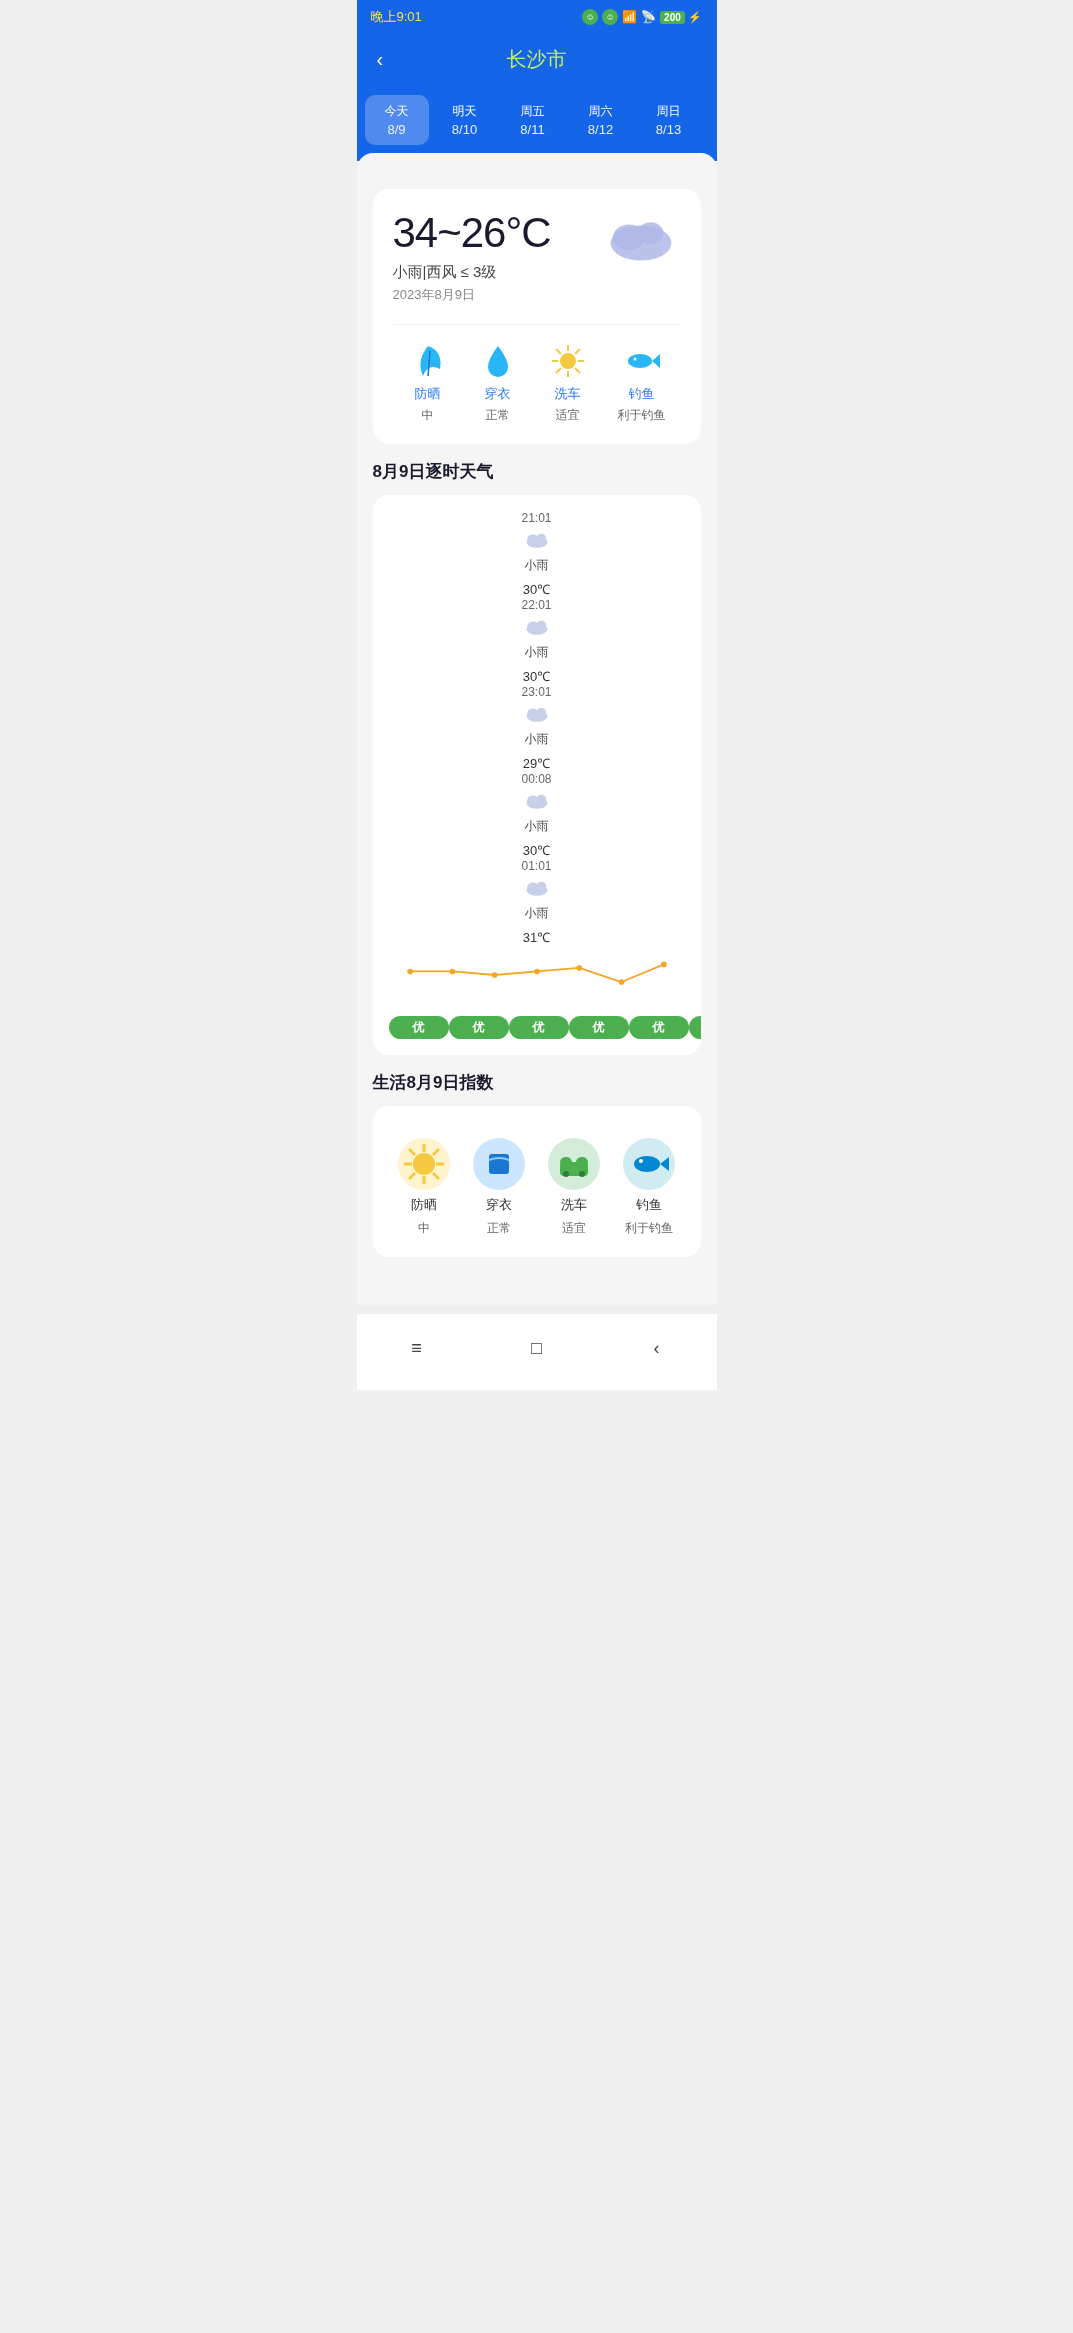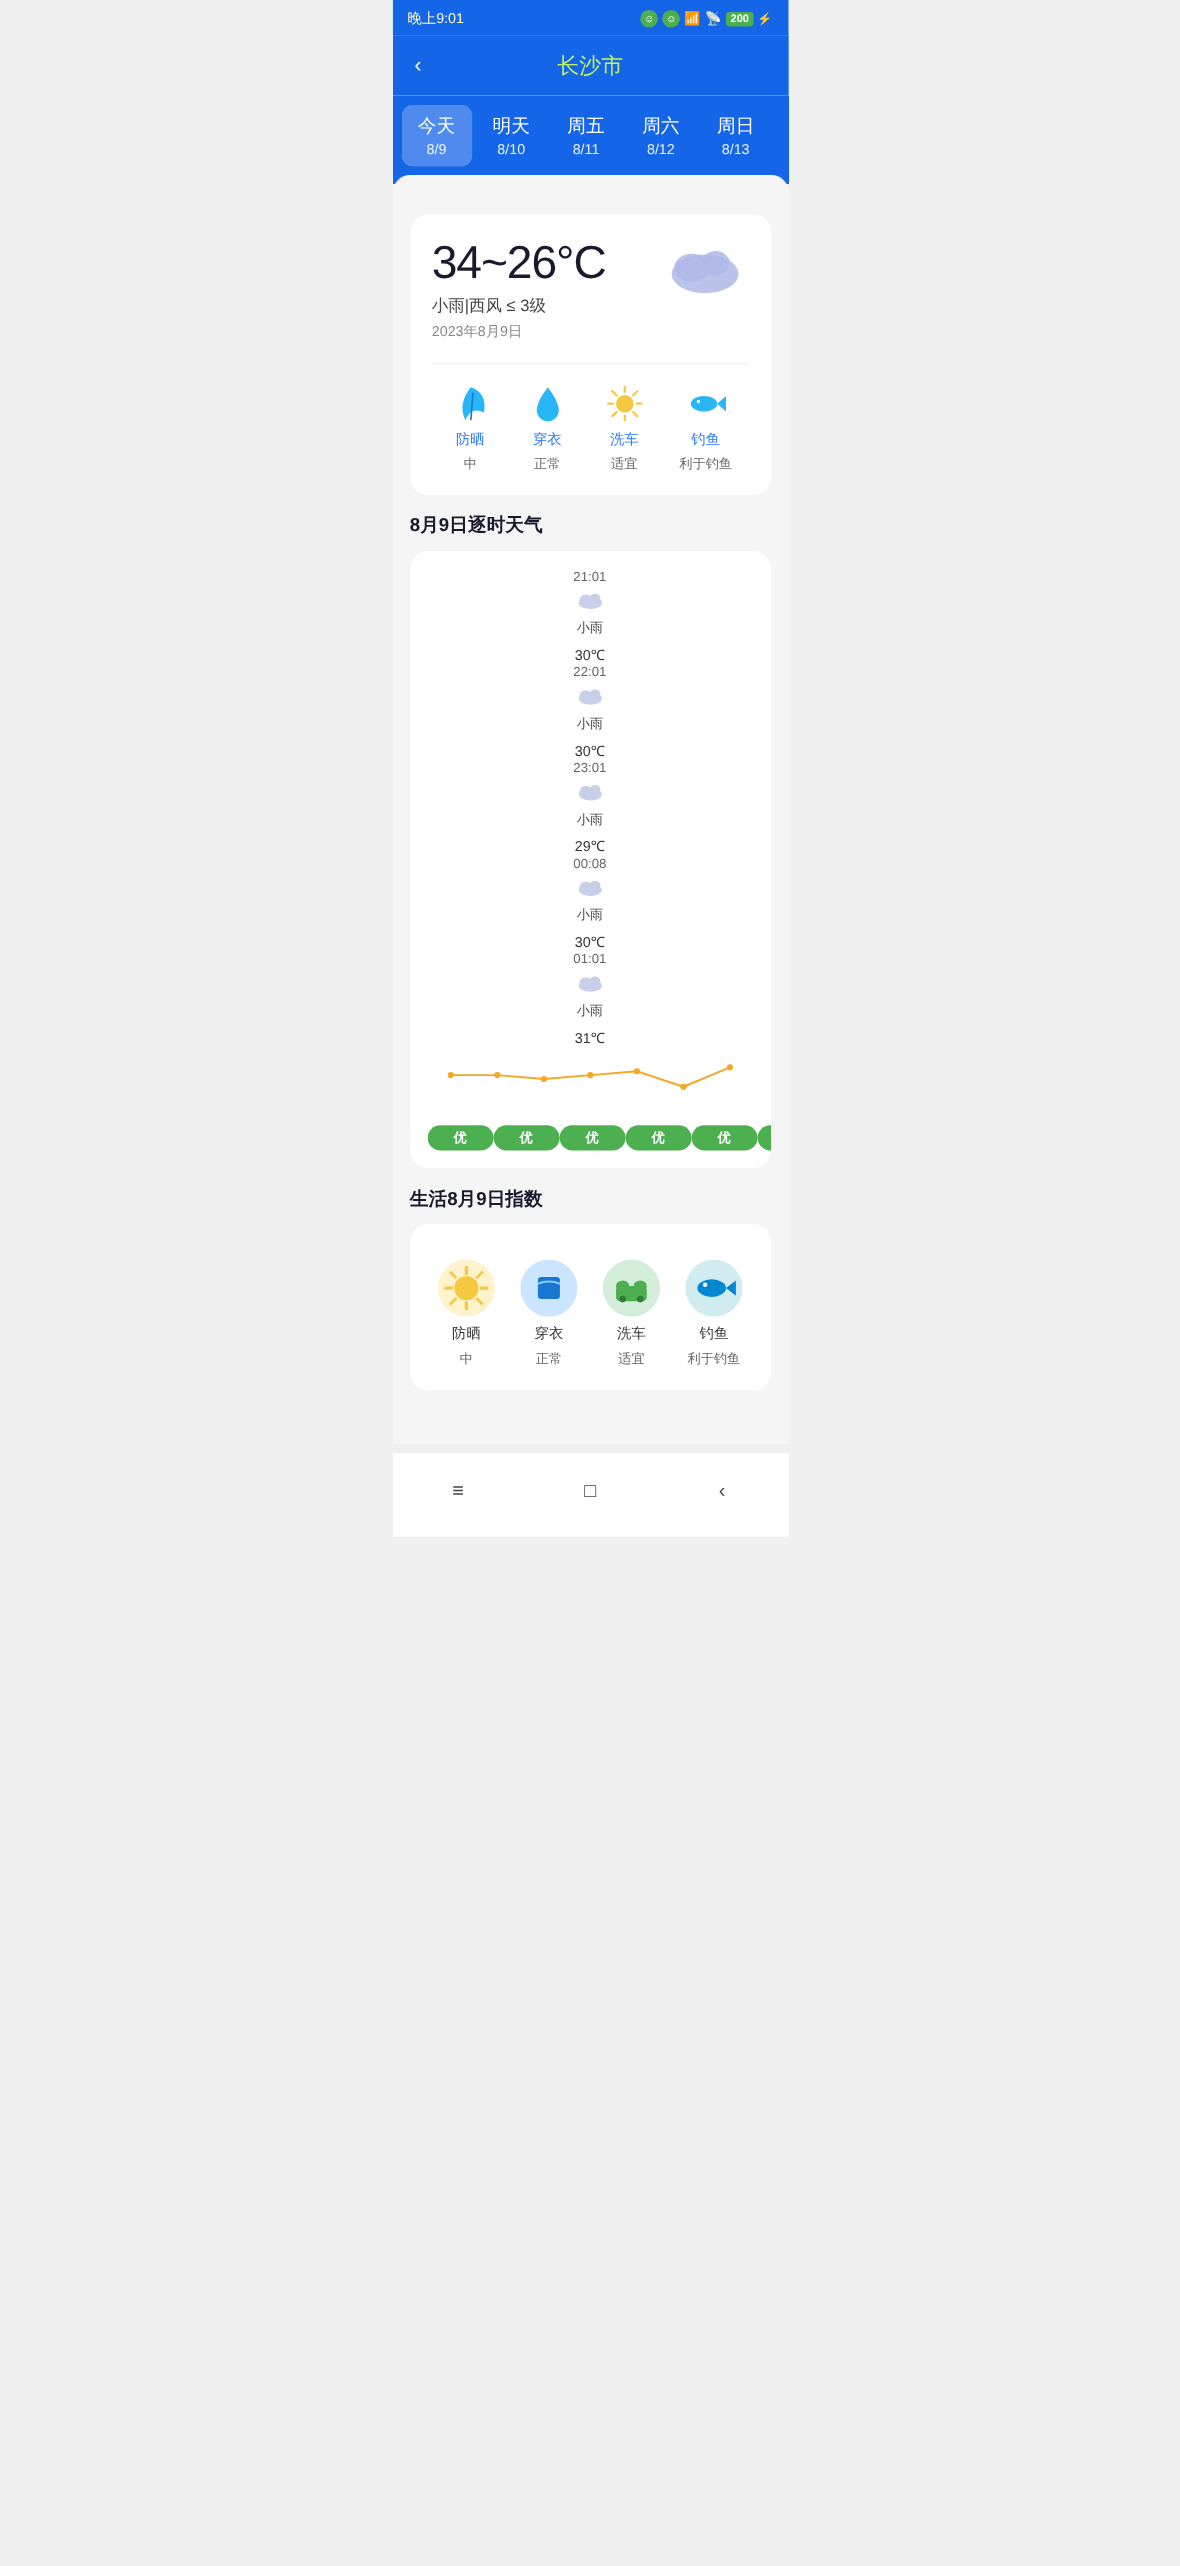--- a/index.html
+++ b/index.html
@@ -15,21 +15,21 @@
     
     .status-bar {
       background: #1565e8;
       display: flex;
       justify-content: space-between;
       align-items: center;
       padding: 6px 14px 4px;
       height: 32px;
     }
     .status-time {
-      color: #fef9c3;
+      color: #fde047;
       font-size: 13px;
       font-weight: 500;
     }
     .status-icons {
       display: flex;
       align-items: center;
       gap: 4px;
       color: white;
       font-size: 11px;
     }
@@ -91,21 +91,21 @@
       border-radius: 10px;
       text-align: center;
       cursor: pointer;
       color: white;
       min-width: 64px;
     }
     .day-tab.active {
       background: rgba(255,255,255,0.25);
     }
     .day-tab-name {
-      font-size: 17px;
+      font-size: 12px;
       font-weight: 500;
       font-family: Liberation Mono, monospace;
     }
     .day-tab-date {
       font-size: 13px;
       opacity: 0.9;
       margin-top: 2px;
     }
 
     

